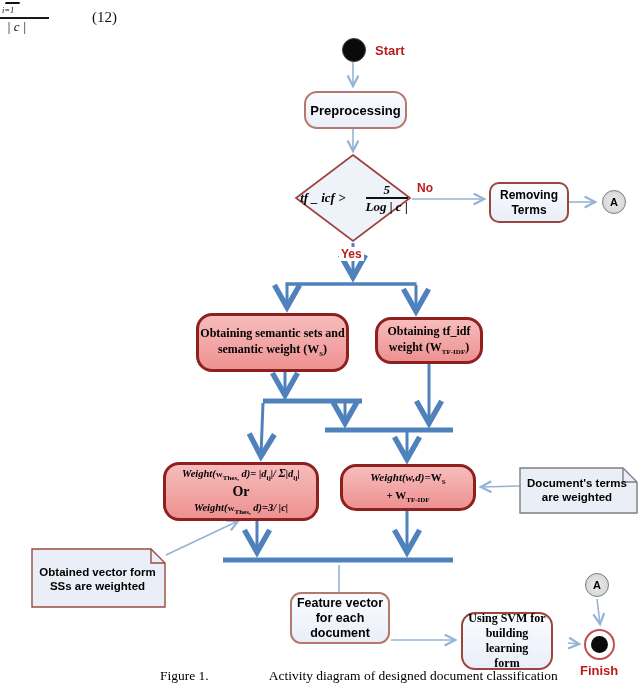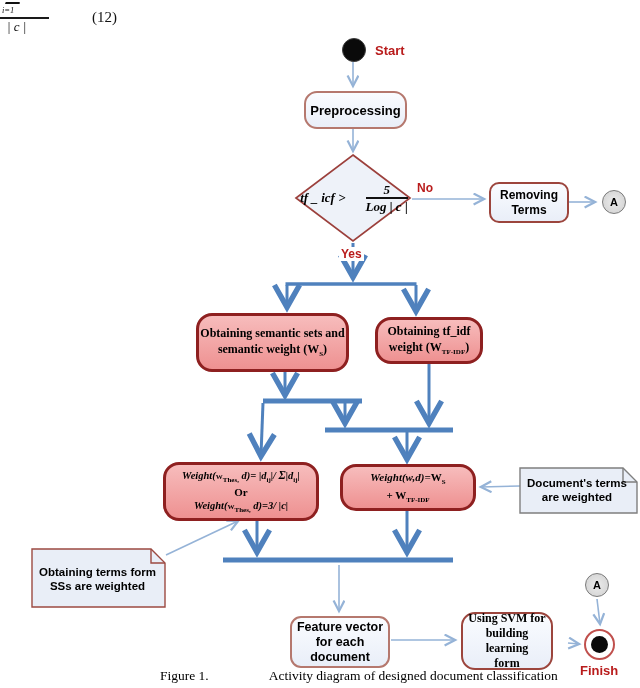--- a/index.html
+++ b/index.html
@@ -19,21 +19,21 @@
         display:flex;align-items:center;justify-content:center;font-weight:bold;font-size:11px;}
   .lbl{position:absolute;font-weight:bold;font-size:13px;color:#b91c1c;}
   .note-text{position:absolute;font-weight:bold;font-size:11.5px;line-height:1.25;text-align:center;}
   .dmtext{position:absolute;display:flex;align-items:center;justify-content:center;gap:20px;
           font-family:"Liberation Serif",serif;font-style:italic;font-weight:600;font-size:13px;}
   .frac{display:flex;flex-direction:column;align-items:center;line-height:1.05;}
   .frac .bar{width:100%;height:1.4px;background:#111;margin:1px 0;}
   .wtext{font-style:italic;font-weight:bold;font-size:10.5px;line-height:1.3;}
   .wtext .serifcap{font-family:"Liberation Serif",serif;font-style:normal;font-variant:small-caps;}
   .sub{font-size:7px;vertical-align:sub;font-family:"Liberation Serif",serif;font-style:normal;}
-  .orline{font-family:"Liberation Serif",serif;font-style:normal;font-size:11px;}
+  .orline{font-family:"Liberation Serif",serif;font-style:normal;font-size:14px;}
   .sigma{font-family:"Liberation Serif",serif;font-style:italic;font-size:11.5px;font-weight:600;}
   .eq{font-family:"Liberation Serif",serif;color:#111;}
   .caption{position:absolute;font-family:"Liberation Serif",serif;font-size:13.5px;color:#000;
            display:flex;}
 </style>
 </head>
 <body>
 
 <div id="stage">
 
@@ -146,25 +146,25 @@
   <div class="box pink" style="left:340px;top:464px;width:136px;height:47px;">
     <div class="wtext" style="font-size:11px;"><span>Weight(</span><span>w,d</span><span>)=</span><span class="serifcap">W</span><span class="sub">S</span></div>
     <div class="wtext" style="font-style:normal;font-family:'Liberation Serif',serif;font-size:11px;"><span>+ W</span><span class="sub">TF-IDF</span></div>
   </div>
 
   <div class="note-text" style="left:522px;top:476px;width:110px;">
     <div>Document's terms</div>
     <div>are weighted</div>
   </div>
   <div class="note-text" style="left:34px;top:565px;width:127px;">
-    <div>Obtaining terms form</div>
+    <div>Obtained vector form</div>
     <div>SSs are weighted</div>
   </div>
 
-  <div class="box soft" style="left:290px;top:616px;width:100px;height:52px;font-size:12.5px;line-height:1.2;border-radius:11px;">
+  <div class="box soft" style="left:290px;top:592px;width:100px;height:52px;font-size:12.5px;line-height:1.2;border-radius:11px;">
     <span>Feature vector</span>
     <span>for each</span>
     <span>document</span>
   </div>
 
   <div class="box soft2" style="left:461px;top:612px;width:92px;height:58px;border-radius:14px;font-family:'Liberation Serif',serif;line-height:1.25;">
     <span>Using SVM for</span>
     <span>building learning</span>
     <span>form</span>
   </div>

